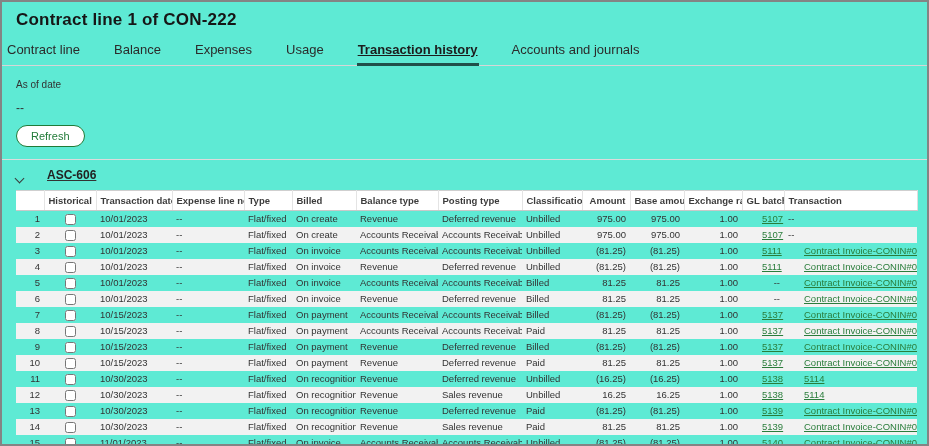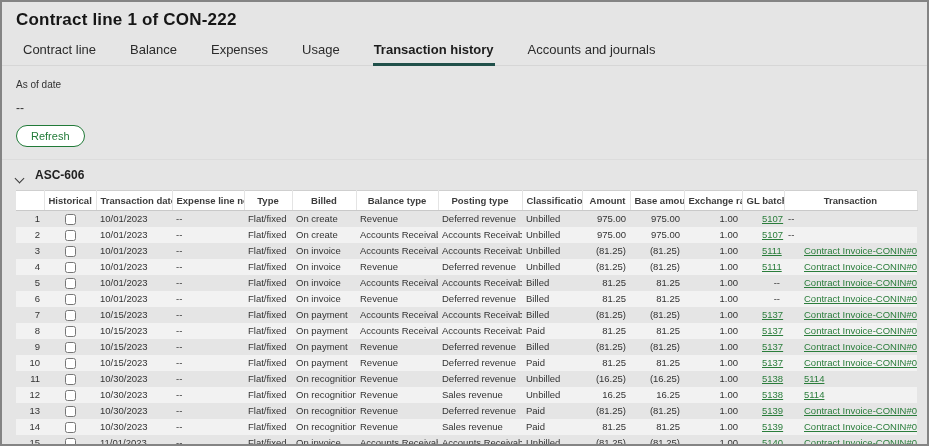--- a/index.html
+++ b/index.html
@@ -5,75 +5,75 @@
   * { box-sizing: border-box; margin: 0; padding: 0; }
   html, body { width: 929px; height: 446px; }
   body {
     font-family: "Liberation Sans", sans-serif;
     background: #ffffff;
     color: #333;
   }
   .page {
     width: 929px; height: 446px;
     border: 2px solid #848484;
-    background: #e5e5e5;
+    background: #5eead4;
     overflow: hidden;
     position: relative;
   }
   
   .titlebar { padding: 8px 14px 6px; }
   .titlebar h1 {
     font-size: 17px; font-weight: bold; color: #161616; letter-spacing: .2px;
   }
   
   .tabs {
     display: flex; gap: 32px;
-    padding: 0 20px;
+    padding: 0 4px;
     border-bottom: 1px solid #d6d6d6;
   }
   .tab {
     font-size: 13px; color: #2b2b2b;
     padding: 6px 1px 8px;
     cursor: pointer; position: relative; white-space: nowrap;
   }
-  .tab.active { font-weight: bold; color: #1c1c1c; }
+  .tab.active { font-weight: bold; color: #1c1c1c; text-decoration: underline; }
   .tab.active::after {
     content: ""; position: absolute; left: 0; right: 0; bottom: -1px;
     height: 3px; background: #20504a;
   }
   
   .filter { padding: 12px 14px 12px; border-bottom: 1px solid #dcdcdc; }
   .flabel { font-size: 10px; color: #333; line-height: 13px; }
   .fvalue { margin-top: 10px; font-size: 12px; color: #333; line-height: 14px; }
   .refresh {
     display: inline-block; margin-top: 10px;
     font-family: "Liberation Sans", sans-serif;
     font-size: 11px; color: #217a38;
     background: #fff; border: 1px solid #217a38;
     border-radius: 12px; padding: 4px 14px; cursor: pointer; line-height: 12px;
   }
   
   .section-header {
-    display: flex; align-items: flex-end; gap: 12px;
-    padding: 8px 14px; cursor: pointer;
+    display: flex; align-items: flex-end; gap: 24px;
+    padding: 8px 14px; cursor: pointer; text-decoration: underline;
   }
   .chev {
     width: 7px; height: 7px; margin-top: -4px;
     border-right: 1.5px solid #3a3a3a; border-bottom: 1.5px solid #3a3a3a;
     transform: rotate(45deg);
   }
   .stitle { font-size: 12px; font-weight: bold; color: #222; line-height: 14px; }
   
   .table-wrap { padding: 0 14px; }
   table {
     width: 901px; table-layout: fixed; border-collapse: collapse;
     font-size: 9.5px; color: #333;
   }
   thead th {
-    font-weight: bold; text-align: center; color: #3c3c3c;
+    font-weight: bold; text-align: left; color: #3c3c3c;
     padding: 3px 4px; line-height: 13px;
     border-top: 1px solid #cfcfcf; border-bottom: 1px solid #c9c9c9;
     border-right: 1px solid #e4e4e4;
     background: #fff; white-space: nowrap; overflow: hidden;
   }
   thead th:last-child { border-right: 1px solid #dedede; }
   tbody td {
     padding: 0 4px; height: 16px; line-height: 16px;
     white-space: nowrap; overflow: hidden;
   }

